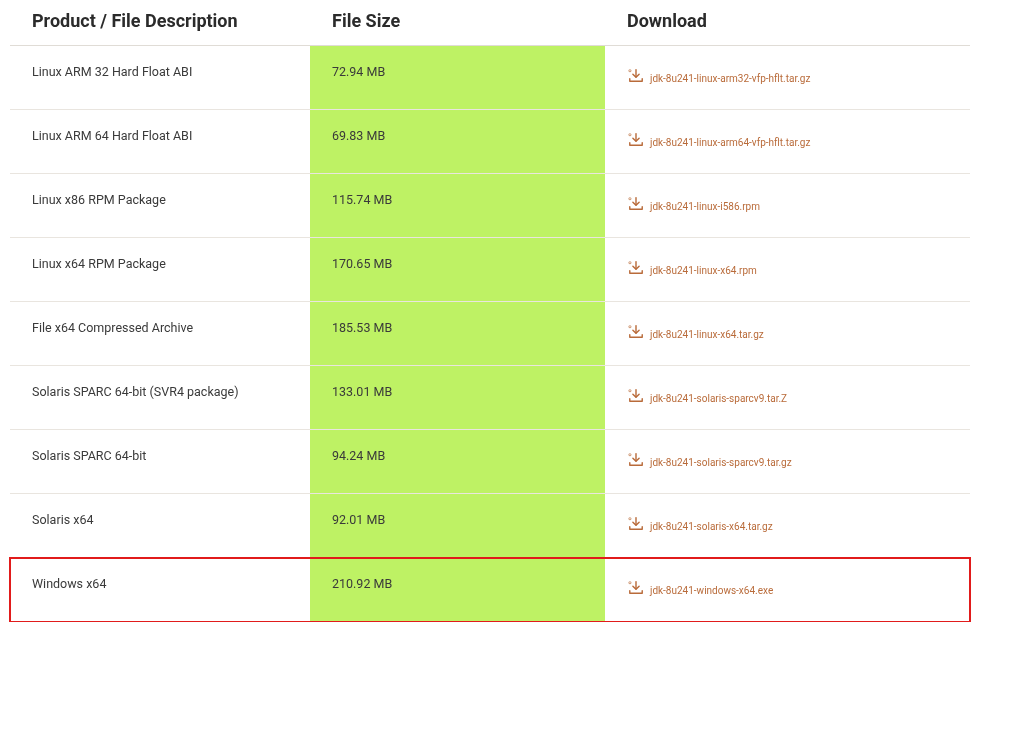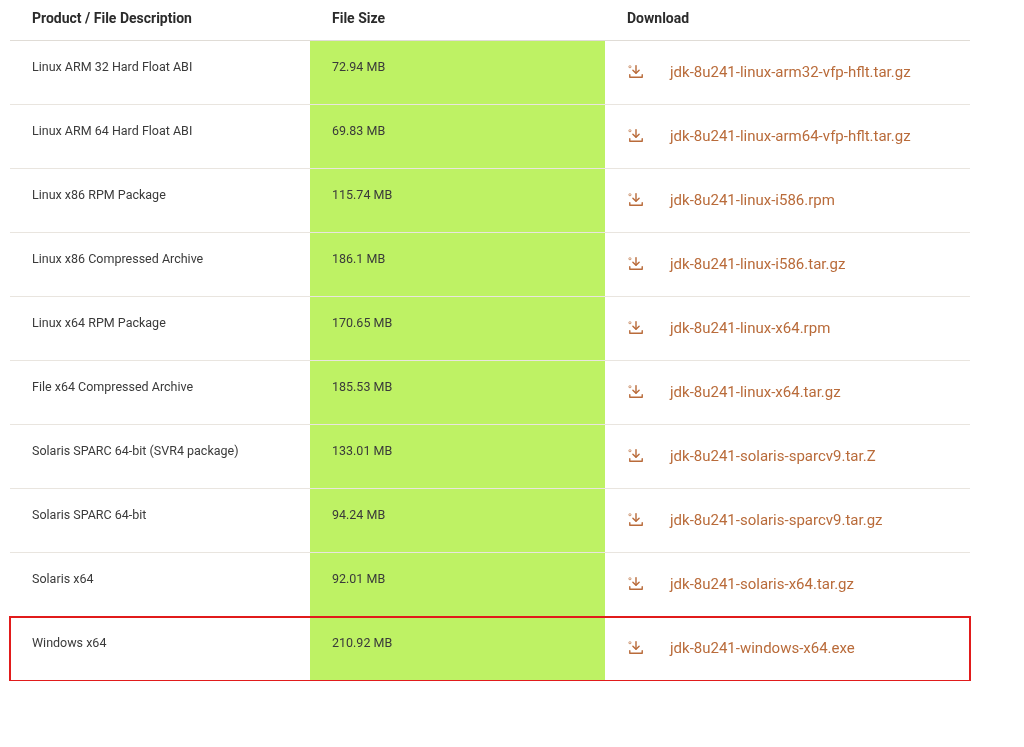--- a/index.html
+++ b/index.html
@@ -19,21 +19,21 @@
       margin-left: 10px;
     }
     table {
       width: 100%;
       border-collapse: collapse;
       table-layout: fixed;
     }
     thead th {
       text-align: left;
       font-weight: 700;
-      font-size: 14px;
+      font-size: 18px;
       color: #2b2b2b;
       padding: 10px 12px 14px 22px;
       border-bottom: 1px solid #e0dcd6;
     }
     col.col-product { width: 300px; }
     col.col-size { width: 295px; }
     col.col-download { width: auto; }
     tbody td {
       padding: 18px 12px 30px 22px;
       vertical-align: top;
@@ -45,24 +45,24 @@
       background: #bef264;
     }
     td.download-cell {
       padding-top: 22px;
       padding-bottom: 14px;
     }
     .download-link {
       color: #b96b3a;
       text-decoration: none;
       display: inline-flex;
-      align-items: center;
-      gap: 25px;
+      align-items: flex-end;
+      gap: 5px;
       cursor: pointer;
-      font-size: 15px;
+      font-size: 10px;
     }
     .dl-icon {
       display: inline-flex;
       align-items: center;
       justify-content: center;
       width: 18px;
       height: 16px;
       position: relative;
     }
     .dl-icon svg {
@@ -134,36 +134,20 @@
   <path d="M6.5 7 L10 10.5 L13.5 7" stroke-linecap="round" stroke-linejoin="round" fill="none"></path>
   <path d="M3 12 L3 15 L17 15 L17 12" stroke-linecap="round" stroke-linejoin="round" fill="none"></path>
   <circle cx="3.2" cy="3.2" r="1.6" fill="#b96b3a" stroke="none"></circle>
   <rect x="2.2" y="2.6" width="2" height="1.2" fill="#ffffff" stroke="none"></rect>
 </svg>
               </span>
               <span>jdk-8u241-linux-i586.rpm</span>
             </a></td>
         </tr>
         <tr>
-          <td>Linux x86 Compressed Archive</td>
-          <td class="size-cell">186.1 MB</td>
-          <td class="download-cell"><a class="download-link">
-              <span class="dl-icon">
-<svg viewBox="0 0 20 18" fill="none" stroke="#b96b3a" stroke-width="1.6">
-  <path d="M10 2 L10 10" stroke-linecap="round"></path>
-  <path d="M6.5 7 L10 10.5 L13.5 7" stroke-linecap="round" stroke-linejoin="round" fill="none"></path>
-  <path d="M3 12 L3 15 L17 15 L17 12" stroke-linecap="round" stroke-linejoin="round" fill="none"></path>
-  <circle cx="3.2" cy="3.2" r="1.6" fill="#b96b3a" stroke="none"></circle>
-  <rect x="2.2" y="2.6" width="2" height="1.2" fill="#ffffff" stroke="none"></rect>
-</svg>
-              </span>
-              <span>jdk-8u241-linux-i586.tar.gz</span>
-            </a></td>
-        </tr>
-        <tr>
           <td>Linux x64 RPM Package</td>
           <td class="size-cell">170.65 MB</td>
           <td class="download-cell"><a class="download-link">
               <span class="dl-icon">
 <svg viewBox="0 0 20 18" fill="none" stroke="#b96b3a" stroke-width="1.6">
   <path d="M10 2 L10 10" stroke-linecap="round"></path>
   <path d="M6.5 7 L10 10.5 L13.5 7" stroke-linecap="round" stroke-linejoin="round" fill="none"></path>
   <path d="M3 12 L3 15 L17 15 L17 12" stroke-linecap="round" stroke-linejoin="round" fill="none"></path>
   <circle cx="3.2" cy="3.2" r="1.6" fill="#b96b3a" stroke="none"></circle>
   <rect x="2.2" y="2.6" width="2" height="1.2" fill="#ffffff" stroke="none"></rect>

